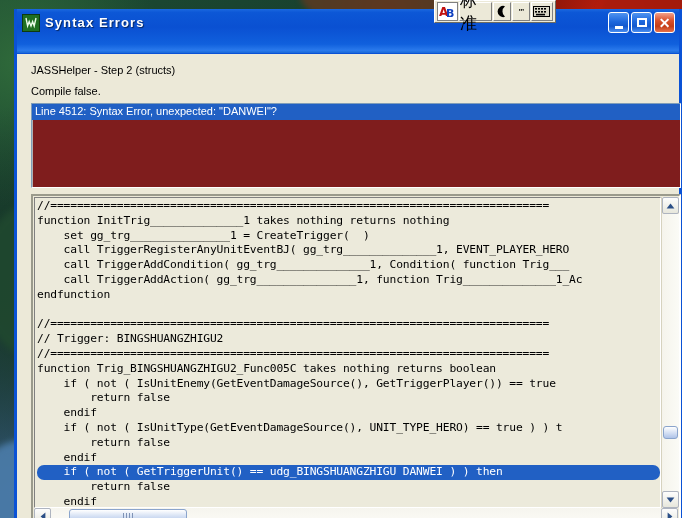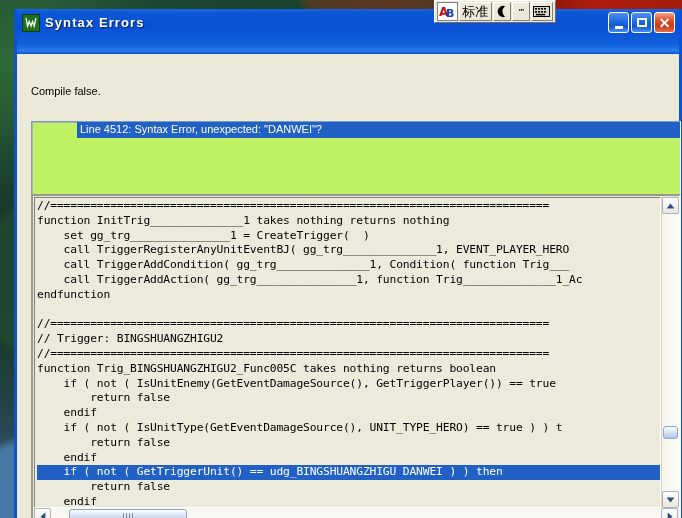--- a/index.html
+++ b/index.html
@@ -129,21 +129,21 @@
     background: #ece9d8;
     border: 1px solid #ece9d8;
     box-sizing: border-box;
     font-size: 11px;
     color: #000;
   }
   .ime-btn.bordered {
     border-color: #ffffff #808080 #808080 #ffffff;
   }
   .ime-ab { width: 22px; background:#fff; border:1px solid #808080; }
-  .ime-std { width: 34px; font-family:Liberation Sans, sans-serif; font-size: 13px; }
+  .ime-std { width: 34px; font-family:Liberation Sans, sans-serif; font-size: 17px; }
   .ime-moon { width: 19px; }
   .ime-punct { width: 19px; font-size: 9px; letter-spacing:-1px; }
   .ime-kbd { width: 23px; }
 
   
   #client {
     padding: 0;
     height: 482px;
     background: #ece9d8;
     position: relative;
@@ -155,29 +155,28 @@
     font-size: 11px; color: #000;
   }
   .lbl-compile {
     position: absolute; left: 14px; top: 31px;
     font-size: 11px; color: #000;
   }
 
   
   #error-list {
     position: absolute;
-    left: 14px; top: 67px;
+    left: 14px; top: 49px;
     width: 650px; height: 85px;
-    background: #bef264;
+    background: #7f1d1d;
     border: 1px solid;
     border-color: #7f9db9 #ffffff #ffffff #7f9db9;
     box-shadow: inset 1px 1px 0 #b0b0b0;
     box-sizing: border-box;
     overflow: hidden;
-    padding-left: 45px;
   }
   .err-item {
     font-size: 11px;
     color: #000;
     padding: 1px 2px 2px 3px;
     line-height: 13px;
     white-space: nowrap;
   }
   .err-item.selected {
     background: #2160c4;
@@ -212,20 +211,21 @@
     white-space: pre;
     padding: 1px 0 0 2px;
     letter-spacing: -0.15px;
   }
   .code-line { height: 14.8px; white-space: pre; }
   .code-line.hl {
     background: #2160c4;
     color: #ffffff;
     display: inline-block;
     min-width: 100%;
+    border-radius: 7px;
   }
   .hl-wrap { display: block; }
 
   
   .vsb {
     position: absolute;
     right: 1px; top: 1px;
     width: 17px; bottom: 19px;
     background: #f1efe2;
     border-left: 1px solid #d6d2bf;
@@ -357,20 +357,21 @@
         <div class="glyph-max"></div>
       </div>
       <div class="win-btn close">
         <div class="glyph-close">✕</div>
       </div>
     </div>
   </div>
 
   <div id="client">
 
+    <div class="lbl-step">JASSHelper - Step 2 (structs)</div>
     <div class="lbl-compile">Compile false.</div>
 
     <div id="error-list">
         <div class="err-item selected">Line 4512: Syntax Error, unexpected: "DANWEI"?</div>
       </div>
 
     <div id="code-box">
       <div id="code-inner">
         <div id="code-text"><div class="hl-wrap"><span class="code-line">//===========================================================================</span></div><div class="hl-wrap"><span class="code-line">function InitTrig______________1 takes nothing returns nothing</span></div><div class="hl-wrap"><span class="code-line">    set gg_trg_______________1 = CreateTrigger(  )</span></div><div class="hl-wrap"><span class="code-line">    call TriggerRegisterAnyUnitEventBJ( gg_trg______________1, EVENT_PLAYER_HERO</span></div><div class="hl-wrap"><span class="code-line">    call TriggerAddCondition( gg_trg______________1, Condition( function Trig___</span></div><div class="hl-wrap"><span class="code-line">    call TriggerAddAction( gg_trg_______________1, function Trig______________1_Ac</span></div><div class="hl-wrap"><span class="code-line">endfunction</span></div><div class="hl-wrap"><span class="code-line"> </span></div><div class="hl-wrap"><span class="code-line">//===========================================================================</span></div><div class="hl-wrap"><span class="code-line">// Trigger: BINGSHUANGZHIGU2</span></div><div class="hl-wrap"><span class="code-line">//===========================================================================</span></div><div class="hl-wrap"><span class="code-line">function Trig_BINGSHUANGZHIGU2_Func005C takes nothing returns boolean</span></div><div class="hl-wrap"><span class="code-line">    if ( not ( IsUnitEnemy(GetEventDamageSource(), GetTriggerPlayer()) == true</span></div><div class="hl-wrap"><span class="code-line">        return false</span></div><div class="hl-wrap"><span class="code-line">    endif</span></div><div class="hl-wrap"><span class="code-line">    if ( not ( IsUnitType(GetEventDamageSource(), UNIT_TYPE_HERO) == true ) ) t</span></div><div class="hl-wrap"><span class="code-line">        return false</span></div><div class="hl-wrap"><span class="code-line">    endif</span></div><div class="hl-wrap"><span class="code-line hl">    if ( not ( GetTriggerUnit() == udg_BINGSHUANGZHIGU DANWEI ) ) then</span></div><div class="hl-wrap"><span class="code-line">        return false</span></div><div class="hl-wrap"><span class="code-line">    endif</span></div></div>
       </div>

